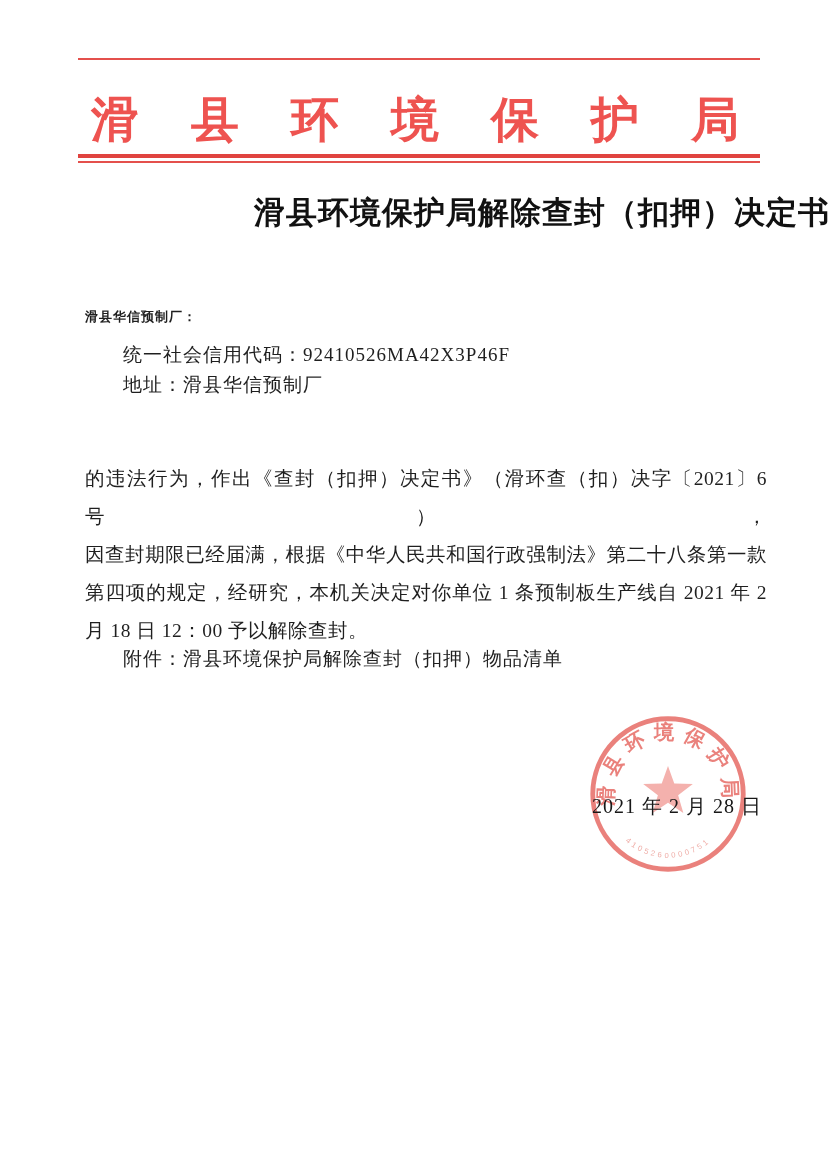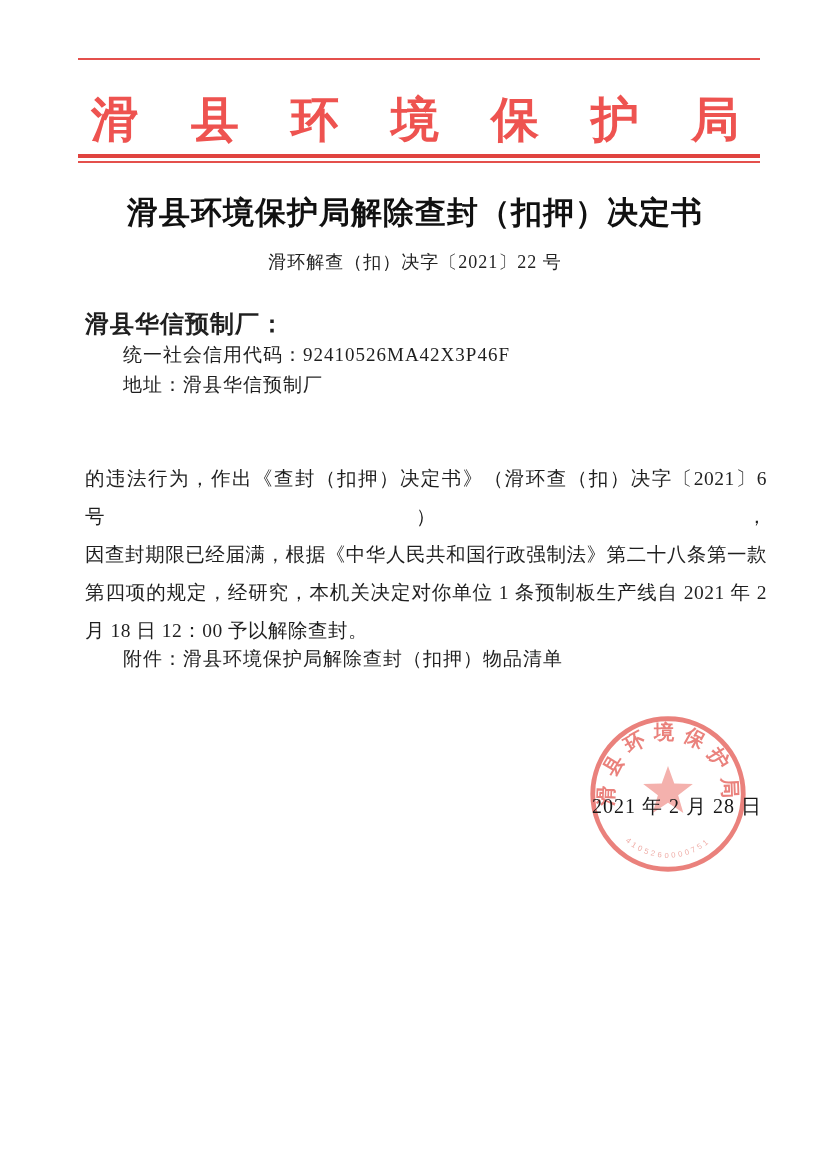--- a/index.html
+++ b/index.html
@@ -19,30 +19,30 @@
     text-align:center; font-size:48px; font-weight:700;
     color:#ee5350; letter-spacing:52px; padding-left:52px;
     white-space:nowrap;
   }
   .rule-double {
     position:absolute; left:78px; top:154px; width:682px; height:9px;
     border-top:4px solid #e0433f; border-bottom:2px solid #e4504c;
   }
   .doc-title {
     position:absolute; left:0; top:192px; width:100%;
-    text-align:center; font-size:31px; font-weight:700; color:#111;
+    text-align:right; font-size:31px; font-weight:700; color:#111;
     letter-spacing:1px;
   }
   .doc-number {
     position:absolute; left:0; top:250px; width:100%;
     text-align:center; font-size:18px; color:#222; letter-spacing:1px;
   }
   .recipient-name {
     position:absolute; left:85px; top:308px;
-    font-size:24px; font-weight:700; letter-spacing:1px;
+    font-size:13px; font-weight:700; letter-spacing:1px;
   }
   .recipient-details {
     position:absolute; left:123px; top:340px;
     font-size:19px; line-height:30px; letter-spacing:1px;
   }
   .body-text {
     position:absolute; left:85px; top:460px; width:682px;
     font-size:19.5px; line-height:38px; letter-spacing:0.5px;
   }
   .body-text .line { width:100%; }
@@ -67,21 +67,20 @@
 <div class="page">
 
   <div class="rule-top"></div>
 
   <div class="agency">滑县环境保护局</div>
 
   <div class="rule-double"></div>
 
   <div class="doc-title">滑县环境保护局解除查封（扣押）决定书</div>
 
-  <div class="doc-number">滑环解查（扣）决字〔2021〕22 号</div>
 
   <div class="recipient-name">滑县华信预制厂：</div>
 
   <div class="recipient-details">
     <div class="detail-line">统一社会信用代码：92410526MA42X3P46F</div>
     <div class="detail-line">地址：滑县华信预制厂</div>
   </div>
 
   <div class="body-text">
     <div class="line j">的违法行为，作出《查封（扣押）决定书》（滑环查（扣）决字〔2021〕6 号），</div>

